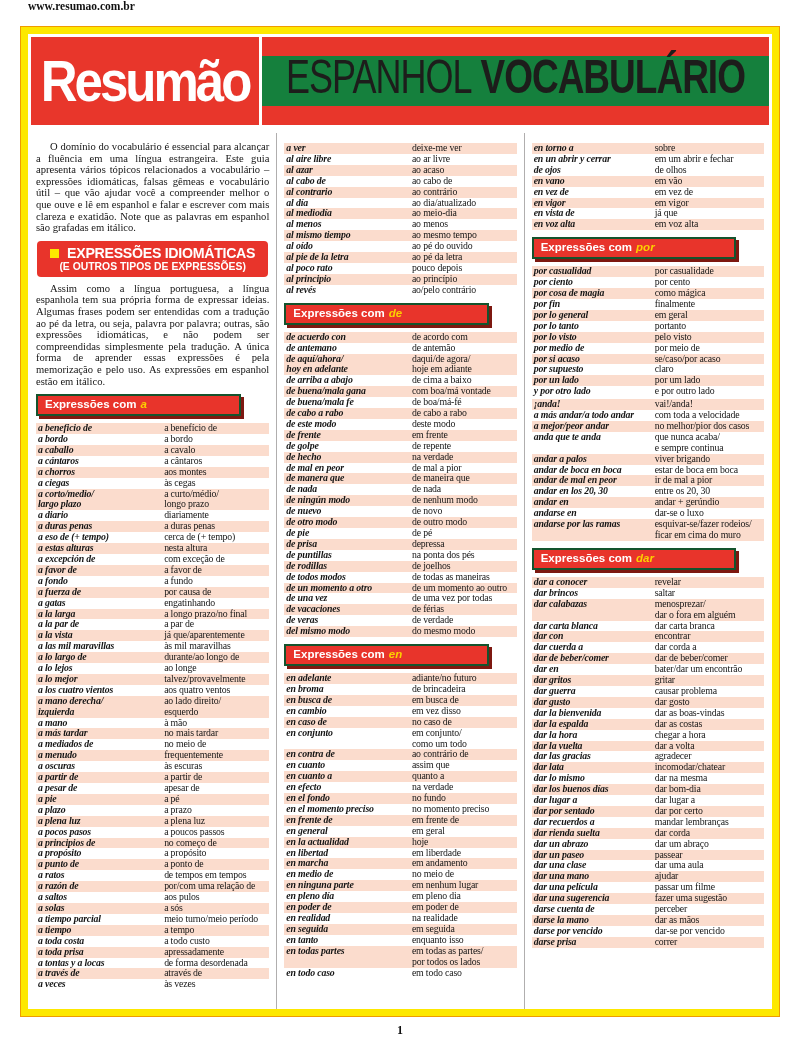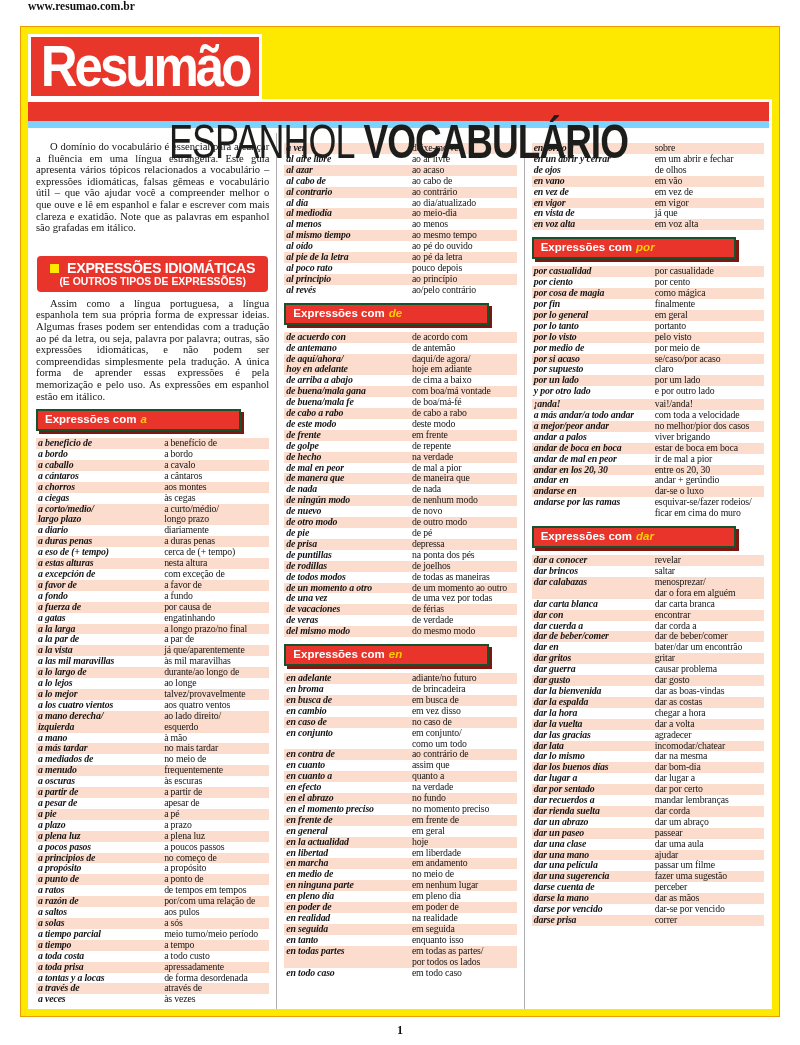--- a/index.html
+++ b/index.html
@@ -3,38 +3,38 @@
 <meta charset="utf-8">
 <style>
   * { margin:0; padding:0; box-sizing:border-box; }
   body { width:800px; height:1045px; background:#ffffff; position:relative;
          font-family:"Liberation Serif", serif; overflow:hidden; }
   .url { position:absolute; top:0; left:28px; font-weight:bold; font-size:11.5px; color:#111; }
   .sheet { position:absolute; top:26px; left:20px; width:760px; height:991px;
            background:#fde800; border:1px solid #ef9b00; padding:7px; display:flex; flex-direction:column; }
   .inner { background:#fff; flex:1; display:flex; flex-direction:column; }
   
-  .hdr { display:flex; height:94px;flex-direction:column; }
+  .hdr { display:flex; height:94px; }
   .logo-box { width:234px; background:#e8362b; border:3px solid #fff; display:flex;
               align-items:center; justify-content:center; }
   .logo-text { color:#fff; font-family:"Liberation Sans", sans-serif; font-weight:bold;
                font-size:51px; letter-spacing:-3px; display:inline-block; transform:scaleY(1.12); }
   .title-box { flex:1; display:flex; flex-direction:column; border:3px solid #fff; border-left:none; }
   .bar-red { height:19px; background:#e8362b; }
-  .title-mid { flex:1; background:#7dd3fc; display:flex; align-items:flex-end; justify-content:center; }
+  .title-mid { flex:1; background:#15803d; display:flex; align-items:flex-start; justify-content:center; }
   .t-reg { font-family:"Liberation Sans", sans-serif; font-size:36px; color:#1d1d1b;
            display:inline-block; transform:scaleY(1.35); letter-spacing:-1px; margin-right:9px; }
   .t-bold { font-family:"Liberation Sans", sans-serif; font-size:37px; font-weight:bold; color:#1d1d1b;
             display:inline-block; transform:scaleY(1.3); letter-spacing:-1px; }
   
   .content { flex:1; background:#fff; display:flex; padding:5px 1px 0; overflow:hidden; }
   .col { width:33.333%; padding:8px 7px 0; }
   .col + .col { border-left:1px solid #b0aeae; }
   .para { font-size:10.6px; line-height:11.6px; text-align:justify; color:#141414; text-indent:14px; }
-  .idioms-banner { background:#e8342b; border-radius:4px; margin:22px 1px 6px; padding:4px 2px 4px;
+  .idioms-banner { background:#e8342b; border-radius:4px; margin:7px 1px 6px; padding:4px 2px 4px;
                    text-align:center; color:#fff; font-family:"Liberation Sans", sans-serif; }
   .banner-line1 { font-weight:bold; font-size:14.2px; letter-spacing:-0.3px; line-height:16px; }
   .square { display:inline-block; width:9px; height:9px; background:#fde800; margin-right:8px; }
   .banner-line2 { font-weight:bold; font-size:10.4px; line-height:12px; }
   .sec { display:block; width:88%; background:#e8342b; border:2px solid #14532d;
          box-shadow:3px 3px 0 #7d1810; color:#fff; font-family:"Liberation Sans", sans-serif;
          font-weight:bold; font-size:11.5px; line-height:13px; padding:2px 4px 3px 7px;
          margin:7px 1px 7px 0; }
   .sec .key { color:#fcd000; font-style:italic; margin-left:4px; }
   
@@ -192,21 +192,21 @@
             <div class="vrow"><span class="es">en broma</span><span class="pt">de brincadeira</span></div>
             <div class="vrow"><span class="es">en busca de</span><span class="pt">em busca de</span></div>
             <div class="vrow"><span class="es">en cambio</span><span class="pt">em vez disso</span></div>
             <div class="vrow"><span class="es">en caso de</span><span class="pt">no caso de</span></div>
             <div class="vrow"><span class="es">en conjunto</span><span class="pt">em conjunto/
 como um todo</span></div>
             <div class="vrow"><span class="es">en contra de</span><span class="pt">ao contrário de</span></div>
             <div class="vrow"><span class="es">en cuanto</span><span class="pt">assim que</span></div>
             <div class="vrow"><span class="es">en cuanto a</span><span class="pt">quanto a</span></div>
             <div class="vrow"><span class="es">en efecto</span><span class="pt">na verdade</span></div>
-            <div class="vrow"><span class="es">en el abrazo</span><span class="pt">no fundo</span></div>
+            <div class="vrow"><span class="es">en el fondo</span><span class="pt">no fundo</span></div>
             <div class="vrow"><span class="es">en el momento preciso</span><span class="pt">no momento preciso</span></div>
             <div class="vrow"><span class="es">en frente de</span><span class="pt">em frente de</span></div>
             <div class="vrow"><span class="es">en general</span><span class="pt">em geral</span></div>
             <div class="vrow"><span class="es">en la actualidad</span><span class="pt">hoje</span></div>
             <div class="vrow"><span class="es">en libertad</span><span class="pt">em liberdade</span></div>
             <div class="vrow"><span class="es">en marcha</span><span class="pt">em andamento</span></div>
             <div class="vrow"><span class="es">en medio de</span><span class="pt">no meio de</span></div>
             <div class="vrow"><span class="es">en ninguna parte</span><span class="pt">em nenhum lugar</span></div>
             <div class="vrow"><span class="es">en pleno día</span><span class="pt">em pleno dia</span></div>
             <div class="vrow"><span class="es">en poder de</span><span class="pt">em poder de</span></div>
@@ -243,20 +243,22 @@
             <div class="vrow"><span class="es">por medio de</span><span class="pt">por meio de</span></div>
             <div class="vrow"><span class="es">por si acaso</span><span class="pt">se/caso/por acaso</span></div>
             <div class="vrow"><span class="es">por supuesto</span><span class="pt">claro</span></div>
             <div class="vrow"><span class="es">por un lado</span><span class="pt">por um lado</span></div>
             <div class="vrow"><span class="es">y por otro lado</span><span class="pt">e por outro lado</span></div>
           </div>
         <div class="rows">
             <div class="vrow"><span class="es">¡anda!</span><span class="pt">vai!/anda!</span></div>
             <div class="vrow"><span class="es">a más andar/a todo andar</span><span class="pt">com toda a velocidade</span></div>
             <div class="vrow"><span class="es">a mejor/peor andar</span><span class="pt">no melhor/pior dos casos</span></div>
+            <div class="vrow"><span class="es">anda que te anda</span><span class="pt">que nunca acaba/
+e sempre continua</span></div>
             <div class="vrow"><span class="es">andar a palos</span><span class="pt">viver brigando</span></div>
             <div class="vrow"><span class="es">andar de boca en boca</span><span class="pt">estar de boca em boca</span></div>
             <div class="vrow"><span class="es">andar de mal en peor</span><span class="pt">ir de mal a pior</span></div>
             <div class="vrow"><span class="es">andar en los 20, 30</span><span class="pt">entre os 20, 30</span></div>
             <div class="vrow"><span class="es">andar en</span><span class="pt">andar + gerúndio</span></div>
             <div class="vrow"><span class="es">andarse en</span><span class="pt">dar-se o luxo</span></div>
             <div class="vrow"><span class="es">andarse por las ramas</span><span class="pt">esquivar-se/fazer rodeios/
 ficar em cima do muro</span></div>
           </div>
         <div class="sec"><span>Expressões com</span><span class="key">dar</span></div>

